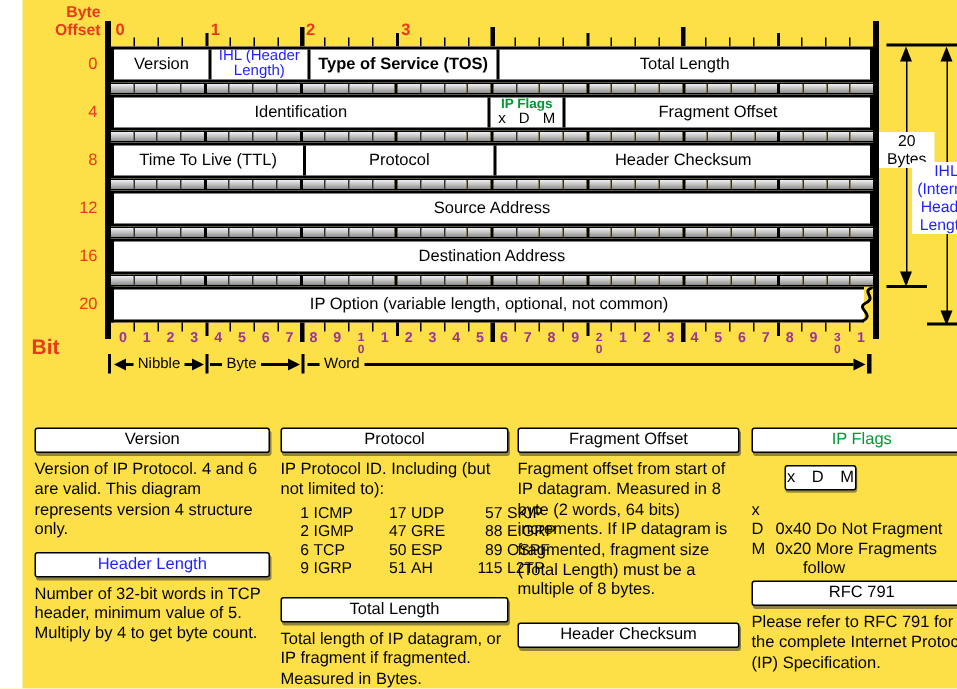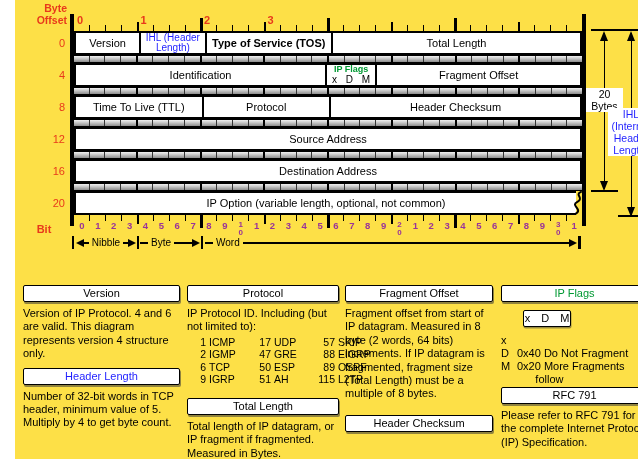--- a/index.html
+++ b/index.html
@@ -10,22 +10,22 @@
   .green{color:#009933;}
 
   
   .vframe{position:absolute;width:4px;background:#000;}
 
   
   #byte-offset-label{position:absolute;left:6px;top:2px;width:46px;text-align:right;
      font-size:10.5px;line-height:12px;font-weight:bold;white-space:pre-line;}
   .offset-num{position:absolute;left:0;width:50px;text-align:right;font-size:11px;
      transform:translateY(-50%);}
-  #bit-label{position:absolute;left:6px;top:223px;width:46px;text-align:center;
-     font-size:11px;font-weight:bold;}
+  #bit-label{position:absolute;left:6px;top:223px;width:46px;text-align:left;
+     font-size:14px;font-weight:bold;}
 
   
   .ruler{position:absolute;left:59px;width:508px;}
   .ruler-num{position:absolute;top:0;font-size:11px;font-weight:bold;}
   .tick{position:absolute;background:#000;}
   #top-ruler{top:14px;height:17px;}
   #bottom-ruler{top:215px;height:13px;}
 
   
   #rows{position:absolute;left:59px;top:31px;width:508px;}

